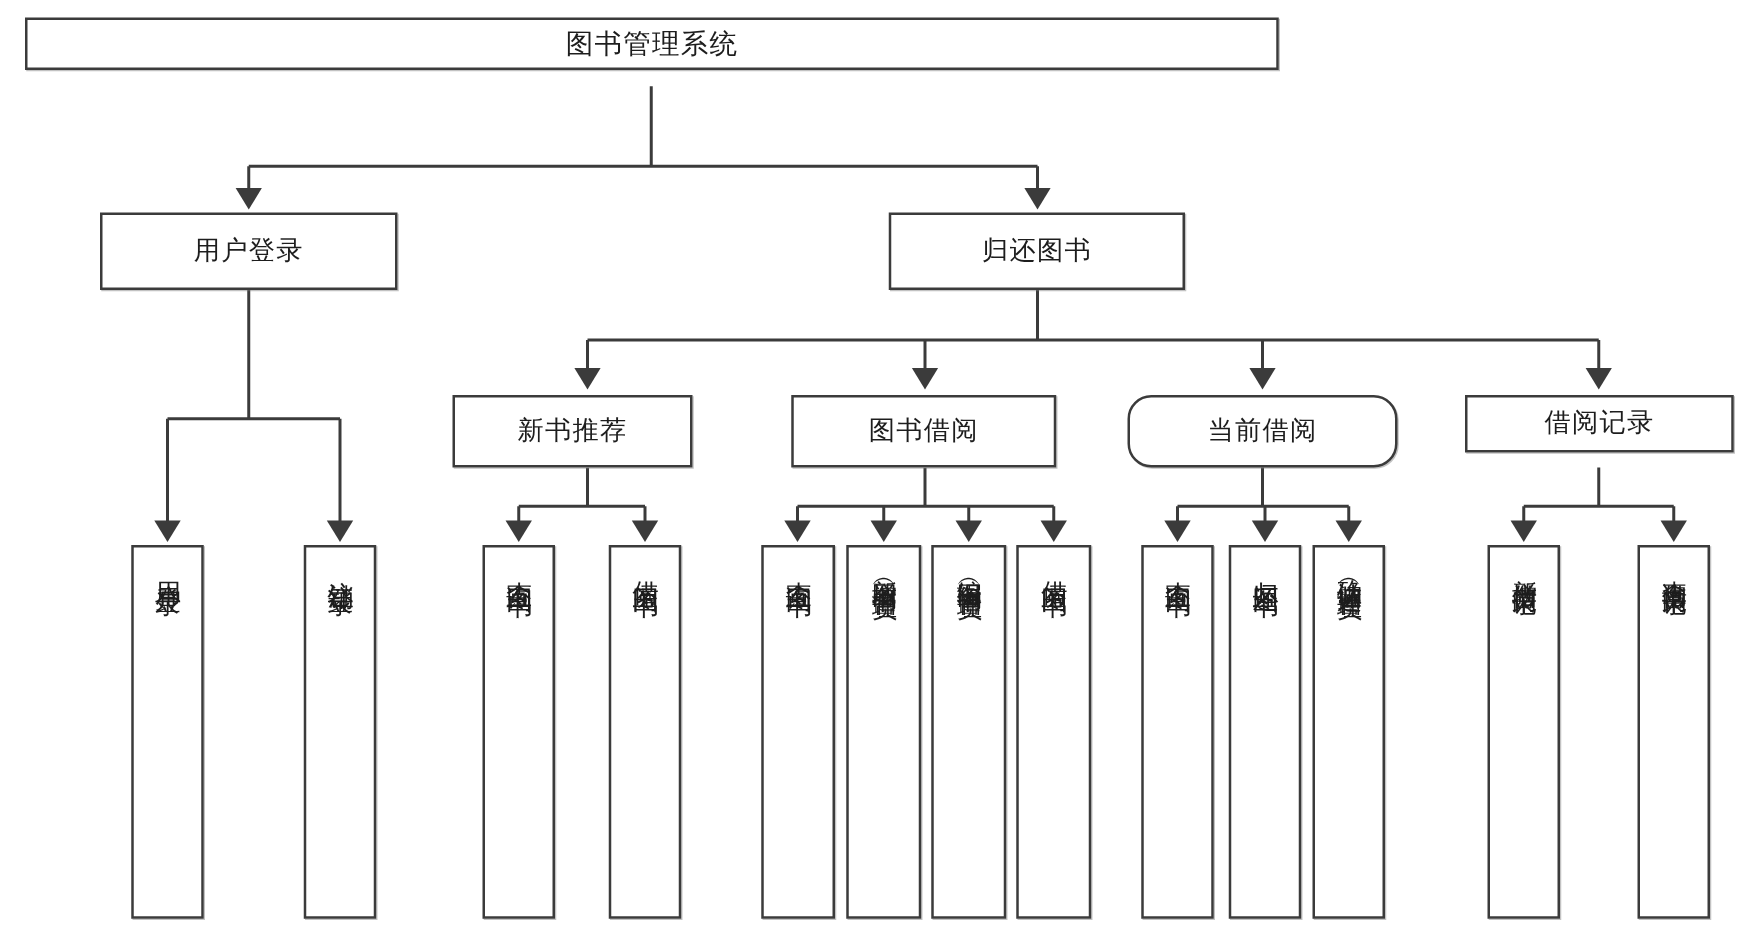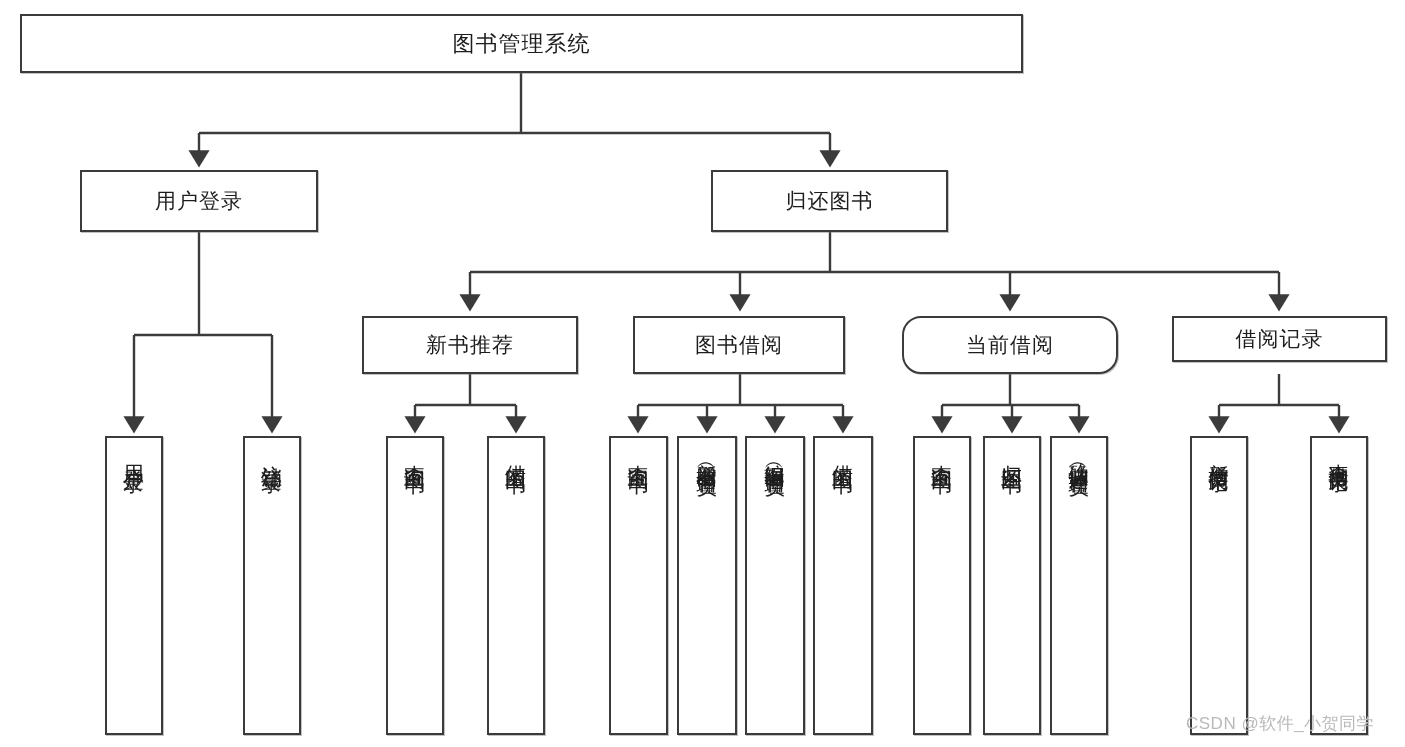--- a/index.html
+++ b/index.html
@@ -106,30 +106,30 @@
       <path d="M1079,405 L1079,424" marker-end="url(#arrow)"></path>
 
       <path d="M1279,374 L1279,405"></path>
       <path d="M1219,405 L1339,405"></path>
       <path d="M1219,405 L1219,424" marker-end="url(#arrow)"></path>
       <path d="M1339,405 L1339,424" marker-end="url(#arrow)"></path>
     </g>
   </svg>
 
   <div id="nodes">
-      <div class="node h-node root" style="left: 20px; top: 14px; width: 1003px; height: 59px;">
+      <div class="node h-node root" style="left: 20px; top: 14px; width: 1003px; height: 42px;">
         <span class="lbl">图书管理系统</span>
       </div>
       <div class="node h-node" style="left: 80px; top: 170px; width: 238px; height: 62px;">
         <span class="lbl">用户登录</span>
       </div>
       <div class="node h-node" style="left: 711px; top: 170px; width: 237px; height: 62px;">
         <span class="lbl">归还图书</span>
       </div>
-      <div class="node h-node" style="left: 362px; top: 316px; width: 216px; height: 58px;">
+      <div class="node h-node" style="left: 362px; top: 316px; width: 192px; height: 58px;">
         <span class="lbl">新书推荐</span>
       </div>
       <div class="node h-node" style="left: 633px; top: 316px; width: 212px; height: 58px;">
         <span class="lbl">图书借阅</span>
       </div>
       <div class="node h-node" style="left: 902px; top: 316px; width: 216px; height: 58px; border-radius: 19px;">
         <span class="lbl">当前借阅</span>
       </div>
       <div class="node h-node" style="left: 1172px; top: 316px; width: 215px; height: 46px;">
         <span class="lbl">借阅记录</span>
@@ -168,14 +168,13 @@
         <span class="lbl">确认归还（管理员）</span>
       </div>
       <div class="node v-node tall" style="left: 1190px; top: 436px; width: 58px; height: 299px;">
         <span class="lbl">新增借阅记录</span>
       </div>
       <div class="node v-node tall" style="left: 1310px; top: 436px; width: 58px; height: 299px;">
         <span class="lbl">查询借阅记录</span>
       </div>
     </div>
 
-  <div class="watermark">CSDN @软件_小贺同学</div>
 </div>
 
 </body></html>

